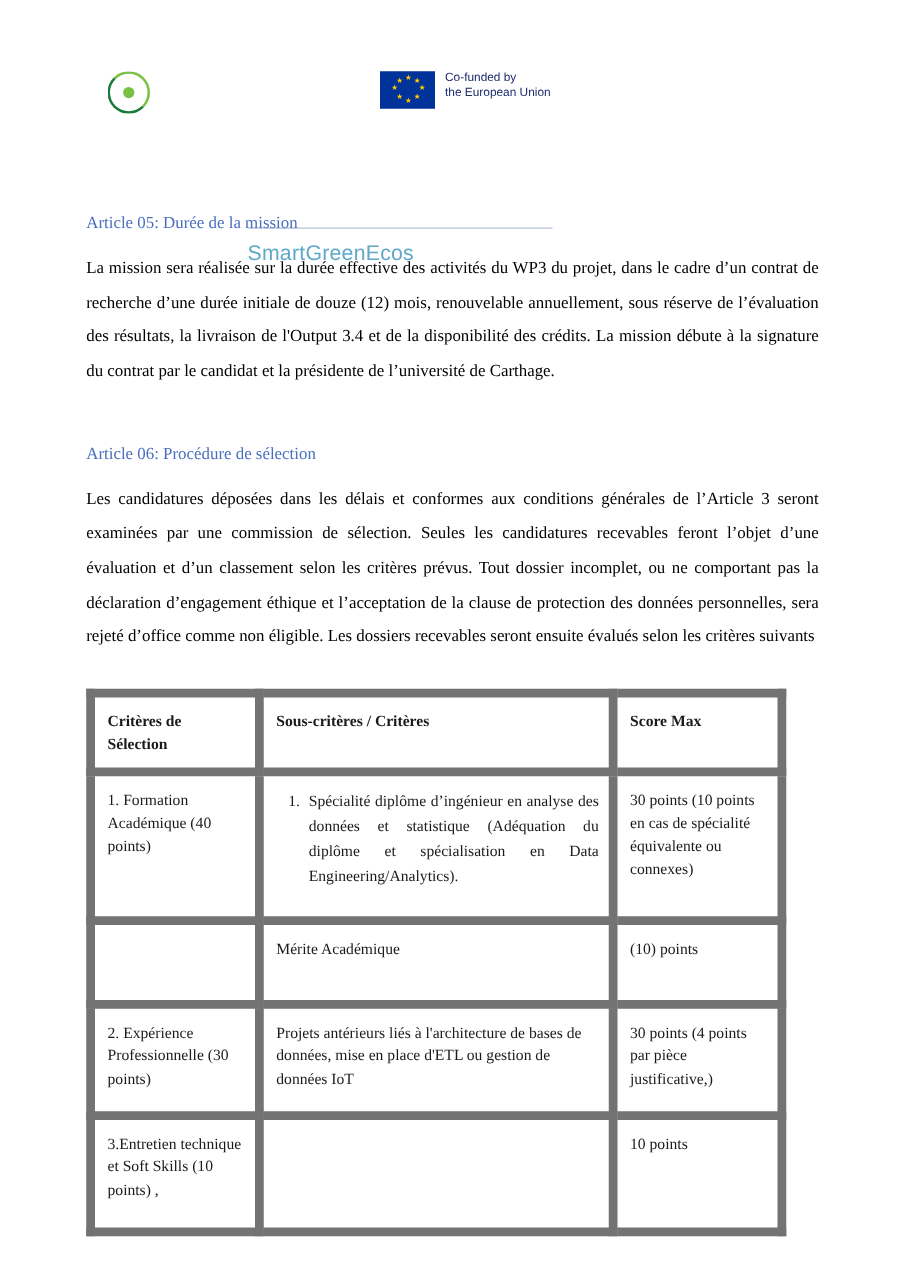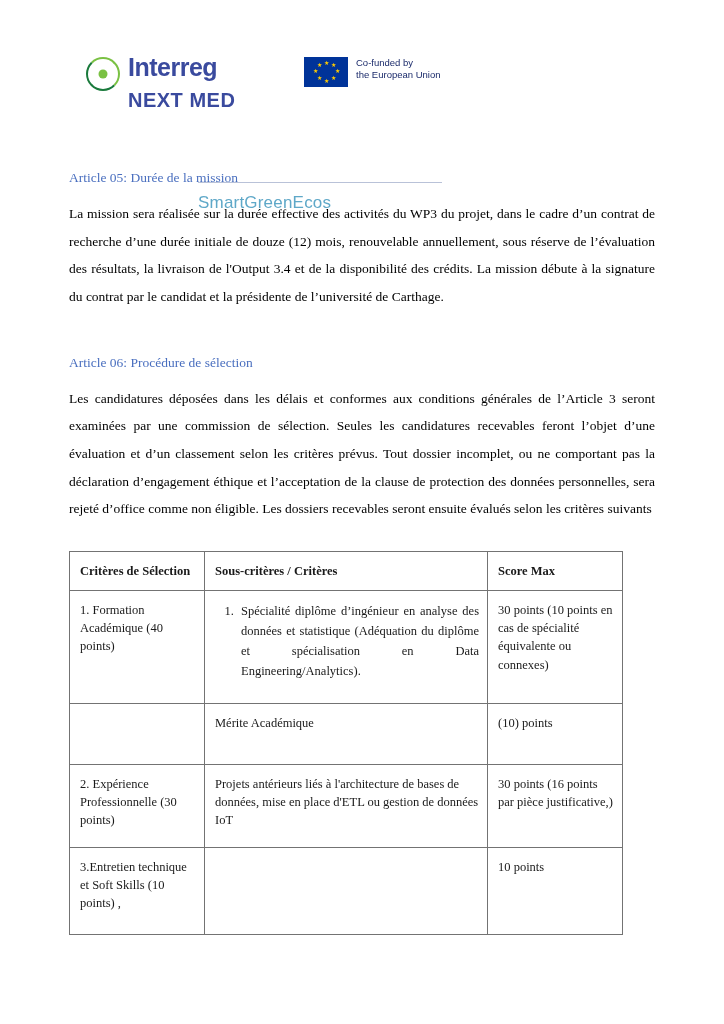--- a/index.html
+++ b/index.html
@@ -154,21 +154,21 @@
     position: absolute;
     left: 69px;
     top: 551px;
     width: 553px;
     border-collapse: collapse;
     table-layout: fixed;
     font-size: 12.5px;
   }
   .criteria-table td,
   .criteria-table th {
-    border: 1px solid #737373;
+    border: 7px solid #737373;
     vertical-align: top;
     padding: 10px 8px 10px 10px;
     line-height: 1.45;
     font-weight: normal;
     text-align: left;
   }
   .criteria-table th {
     font-weight: bold;
   }
   .col-1 { width: 135px; }
@@ -191,24 +191,20 @@
   .cell-pad-top2 { padding-top: 26px; }
 </style>
 </head>
 <body>
 
 <div class="page">
 
   <div class="logo-band">
     <div class="interreg-block">
       <div class="eu-stars"></div>
-      <div class="interreg-text">
-        <div class="interreg-word">Interreg</div>
-        <div class="nextmed-word">NEXT MED</div>
-      </div>
     </div>
 
     <div class="eu-flag-block">
       <div class="eu-flag">
         <span class="star" style="left:20px;top:3px;">★</span>
         <span class="star" style="left:27px;top:5px;">★</span>
         <span class="star" style="left:31px;top:11px;">★</span>
         <span class="star" style="left:27px;top:18px;">★</span>
         <span class="star" style="left:20px;top:21px;">★</span>
         <span class="star" style="left:13px;top:18px;">★</span>
@@ -259,21 +255,21 @@
         <td class="cell-pad-top">30 points (10 points en cas de spécialité équivalente ou connexes)</td>
       </tr>
       <tr class="row-mid">
         <td></td>
         <td>Mérite Académique</td>
         <td>(10) points</td>
       </tr>
       <tr class="row-exp">
         <td class="cell-strong">2. Expérience Professionnelle (30 points)</td>
         <td>Projets antérieurs liés à l'architecture de bases de données, mise en place d'ETL ou gestion de données IoT</td>
-        <td>30 points (16 points par pièce justificative,)</td>
+        <td>30 points (4 points par pièce justificative,)</td>
       </tr>
       <tr class="row-last">
         <td class="cell-strong">3.Entretien technique et Soft Skills (10 points)  ,</td>
         <td></td>
         <td class="cell-strong cell-pad-top2">10 points</td>
       </tr>
     </tbody>
   </table>
 
 </div>

